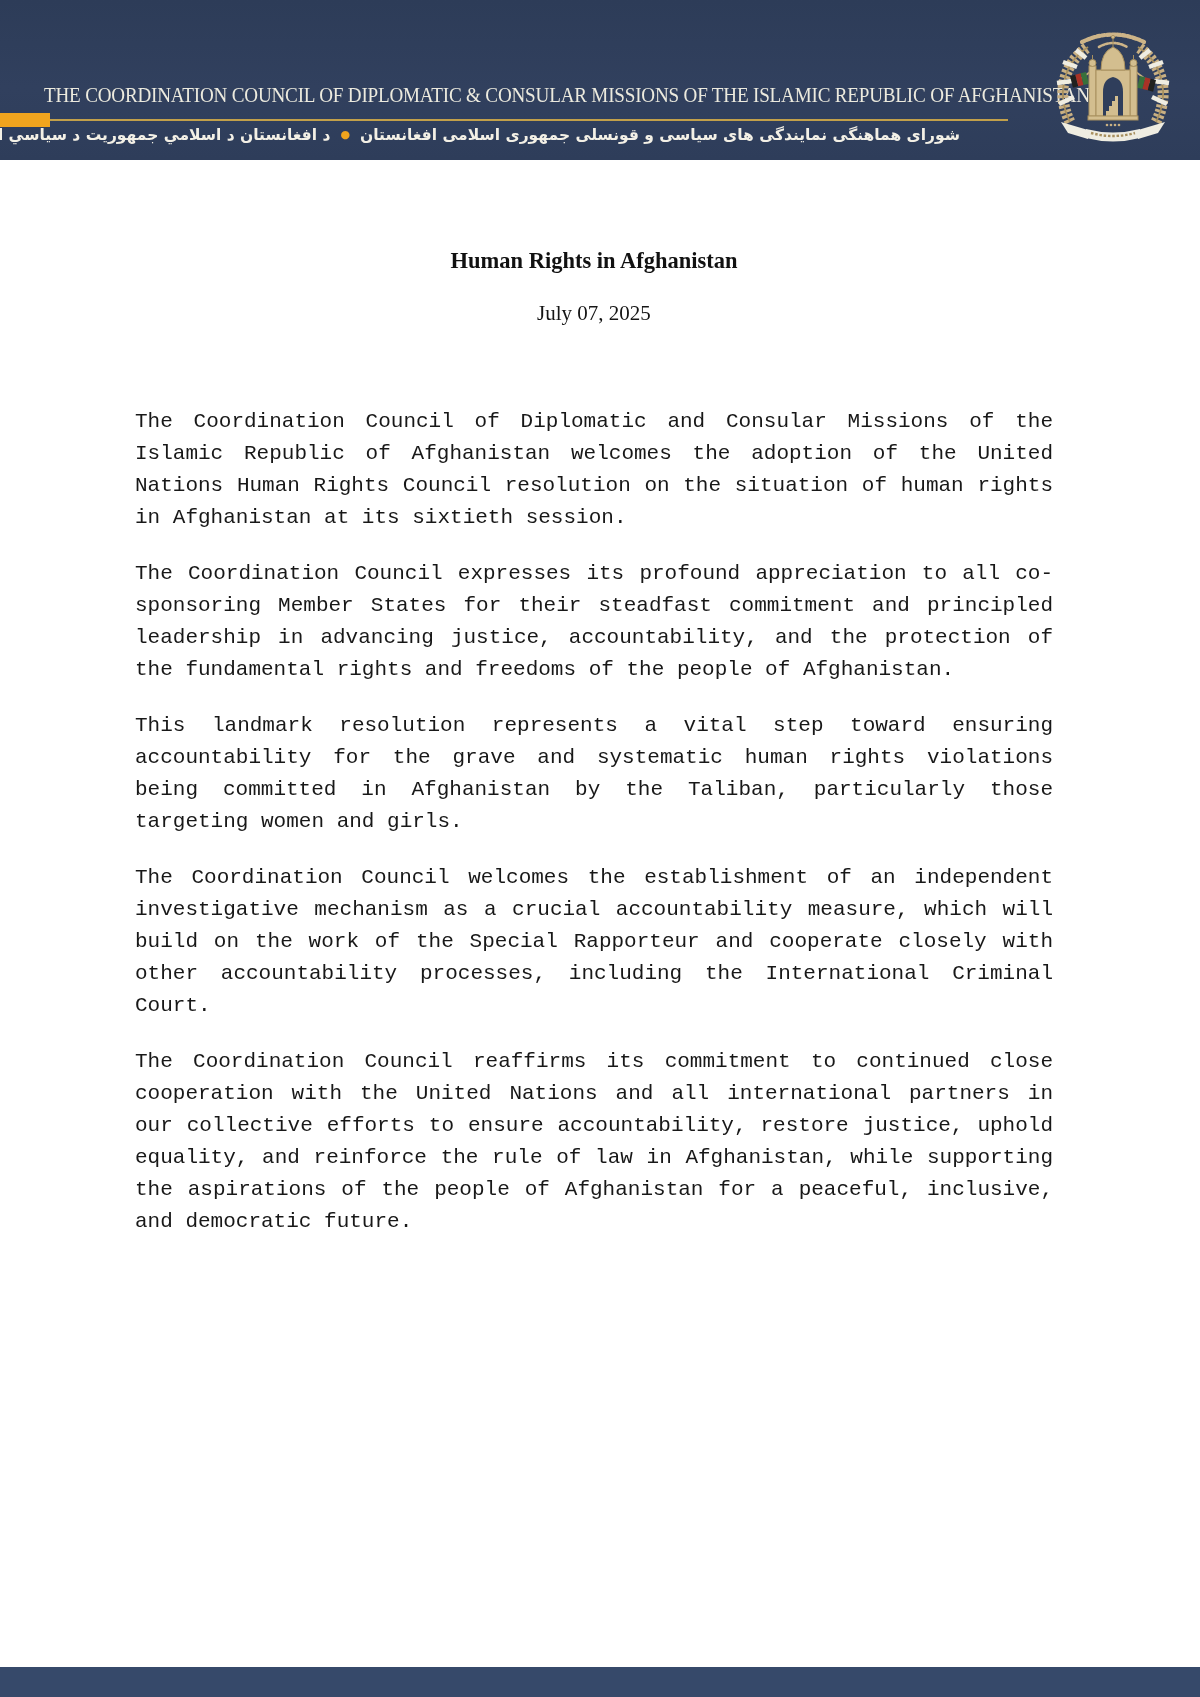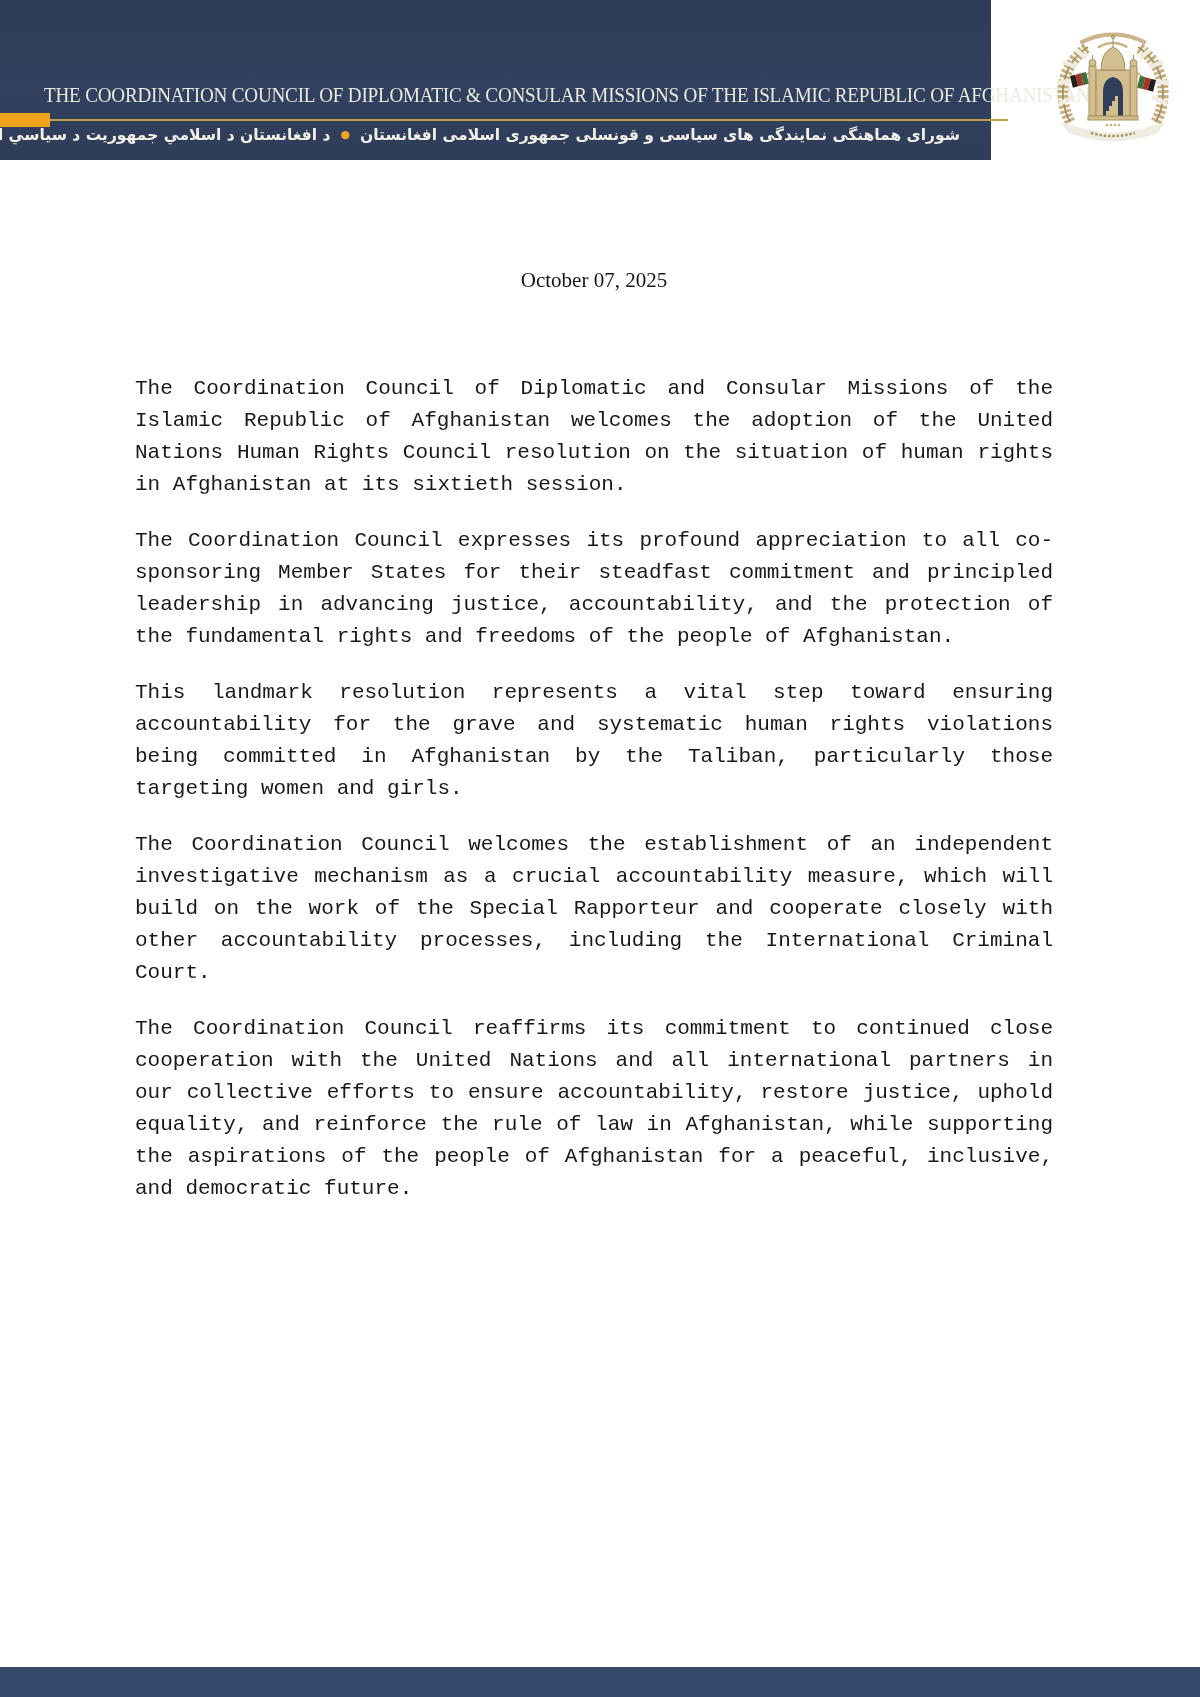--- a/index.html
+++ b/index.html
@@ -5,21 +5,21 @@
   html, body { margin: 0; padding: 0; }
   body {
     width: 1200px; height: 1697px; position: relative;
     background: #ffffff;
     font-family: "Liberation Serif", serif;
     overflow: hidden;
   }
 
   
   .header {
-    position: absolute; left: 0; top: 0; width: 991px; height: 160px;
+    position: absolute; left: 0; top: 0; width: 1200px; height: 160px;
     background: linear-gradient(180deg, #2d3c58 0%, #31405e 55%, #2e3d5a 100%);
   }
   .english-title {
     position: absolute; left: 44px; top: 84px;
     color: #eceade; font-size: 20px; font-weight: normal;
     letter-spacing: -0.2px; white-space: nowrap;
     transform: scaleX(0.955); transform-origin: left center;
   }
   .gold-line {
     position: absolute; left: 0; top: 119px; width: 1008px; height: 2px;
@@ -146,23 +146,24 @@
       <path d="M15 98 L42 106 L42 115 L22 109 Z" fill="#efede2"></path>
       <path d="M119 98 L92 106 L92 115 L112 109 Z" fill="#efede2"></path>
       <path d="M40 105 Q67 112 94 105 L94 114 Q67 121 40 114 Z" fill="#efede2"></path>
       <path d="M45 109 Q67 115 89 109" stroke="#a8905f" stroke-width="2.4" fill="none" stroke-dasharray="2.5 1.8"></path>
     </svg>
   </span>
 </div>
 
 <div class="content">
   <div class="doc-title">
+    <div>Human Rights in Afghanistan</div>
   </div>
 
-  <div class="doc-date">October 07, 2025</div>
+  <div class="doc-date">July 07, 2025</div>
 
   <div class="paragraphs">
     <p>The Coordination Council of Diplomatic and Consular Missions of the Islamic Republic of Afghanistan welcomes the adoption of the United Nations Human Rights Council resolution on the situation of human rights in Afghanistan at its sixtieth session.</p>
     <p>The Coordination Council expresses its profound appreciation to all co-sponsoring Member States for their steadfast commitment and principled leadership in advancing justice, accountability, and the protection of the fundamental rights and freedoms of the people of Afghanistan.</p>
     <p>This landmark resolution represents a vital step toward ensuring accountability for the grave and systematic human rights violations being committed in Afghanistan by the Taliban, particularly those targeting women and girls.</p>
     <p>The Coordination Council welcomes the establishment of an independent investigative mechanism as a crucial accountability measure, which will build on the work of the Special Rapporteur and cooperate closely with other accountability processes, including the International Criminal Court.</p>
     <p>The Coordination Council reaffirms its commitment to continued close cooperation with the United Nations and all international partners in our collective efforts to ensure accountability, restore justice, uphold equality, and reinforce the rule of law in Afghanistan, while supporting the aspirations of the people of Afghanistan for a peaceful, inclusive, and democratic future.</p>
   </div>
 </div>
 

